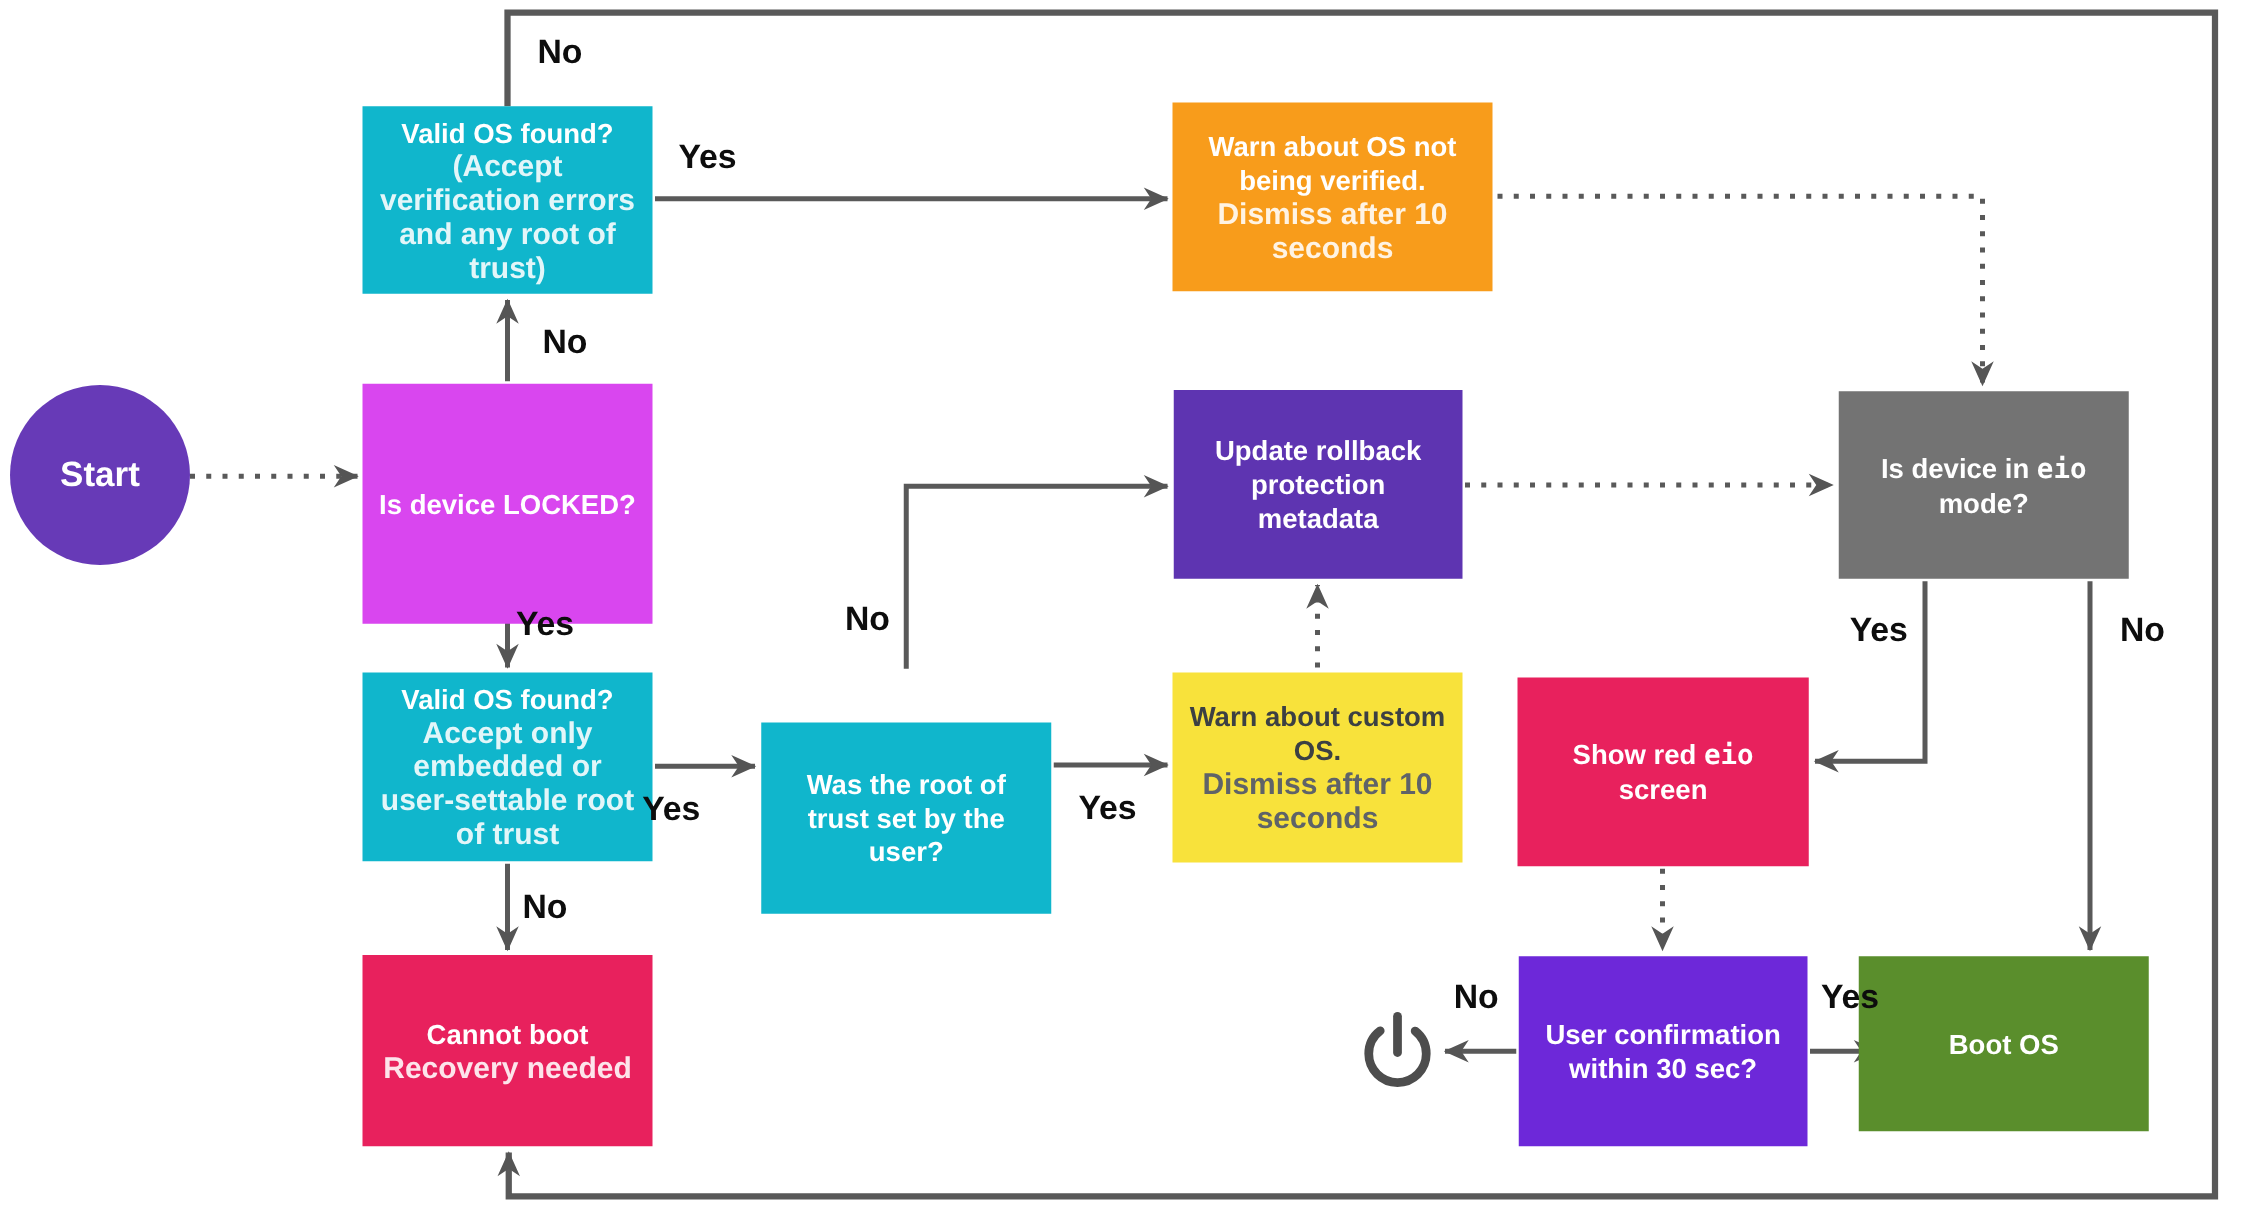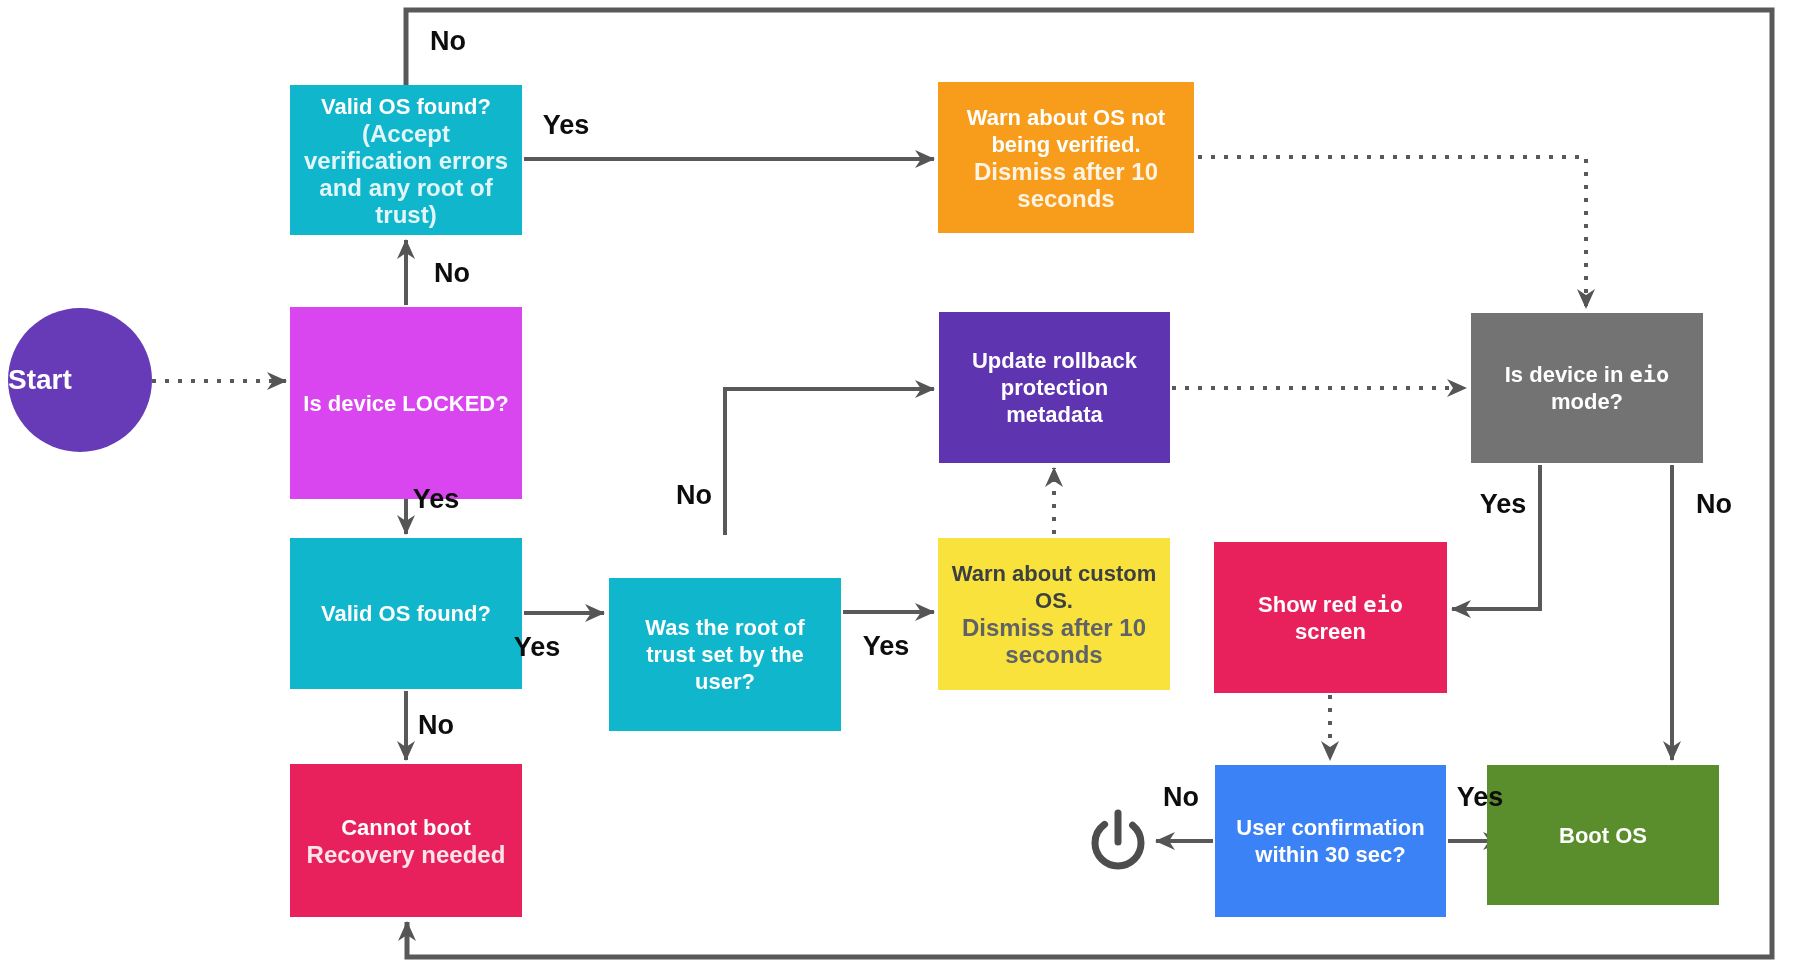--- a/index.html
+++ b/index.html
@@ -19,21 +19,21 @@
     padding:6px 12px;
     box-sizing:border-box;
   }
   .node .title{font-weight:bold;font-size:22px;line-height:27px;}
   .node .subtitle{font-weight:bold;font-size:24px;line-height:27px;color:rgba(255,255,255,0.88);}
   .node.dark .title{color:#3c4043;}
   .node.dark .subtitle{color:#5f6368;}
   .mono{font-family:"DejaVu Sans Mono",monospace;}
   .circle{
     position:absolute;border-radius:50%;
-    display:flex;align-items:center;
+    display:flex;align-items:center;justify-content:center;
     color:#ffffff;font-size:28px;font-weight:bold;
   }
   .elabel{
     position:absolute;transform:translateX(-50%);
     font-size:27px;font-weight:bold;color:#0d0d0d;white-space:nowrap;
   }
 </style>
 </head>
 <body>
 
@@ -78,20 +78,21 @@
     <div class="title">Valid OS found?</div>
     <div class="subtitle">(Accept verification errors and any root of trust)</div>
   </div>
 
   <div class="node" style="left: 290px; top: 307px; width: 232px; height: 192px; background: #d946ef;">
     <div class="title">Is device LOCKED?</div>
   </div>
 
   <div class="node" style="left: 290px; top: 538px; width: 232px; height: 151px; background: rgb(16, 182, 204);">
     <div class="title">Valid OS found?</div>
+    <div class="subtitle">Accept only embedded or user-settable root of trust</div>
   </div>
 
   <div class="node" style="left: 290px; top: 764px; width: 232px; height: 153px; background: rgb(232, 33, 93);">
     <div class="title">Cannot boot</div>
     <div class="subtitle">Recovery needed</div>
   </div>
 
   <div class="node" style="left: 609px; top: 537px; width: 232px; height: 153px; background: rgb(16, 182, 204); margin-top: 41px;">
     <div class="title">Was the root of trust set by the user?</div>
   </div>
@@ -111,21 +112,21 @@
   </div>
 
   <div class="node" style="left: 1471px; top: 313px; width: 232px; height: 150px; background: #737373;">
     <div class="title"><span>Is device in </span><span class="mono">eio</span><span> mode?</span></div>
   </div>
 
   <div class="node" style="left: 1214px; top: 542px; width: 233px; height: 151px; background: rgb(232, 33, 93); justify-content: center;">
     <div class="title"><span>Show red </span><span class="mono">eio</span><span> screen</span></div>
   </div>
 
-  <div class="node" style="left: 1215px; top: 765px; width: 231px; height: 152px; background: #3b82f6;">
+  <div class="node" style="left: 1215px; top: 765px; width: 231px; height: 152px; background: #6d28d9;">
     <div class="title">User confirmation within 30 sec?</div>
   </div>
 
   <div class="node" style="left: 1487px; top: 765px; width: 232px; height: 140px; background: rgb(90, 142, 44);">
     <div class="title">Boot OS</div>
   </div>
 
   <div class="elabel" style="left:448px;top:26px;">No</div>
   <div class="elabel" style="left:566px;top:110px;">Yes</div>
   <div class="elabel" style="left:452px;top:258px;">No</div>

